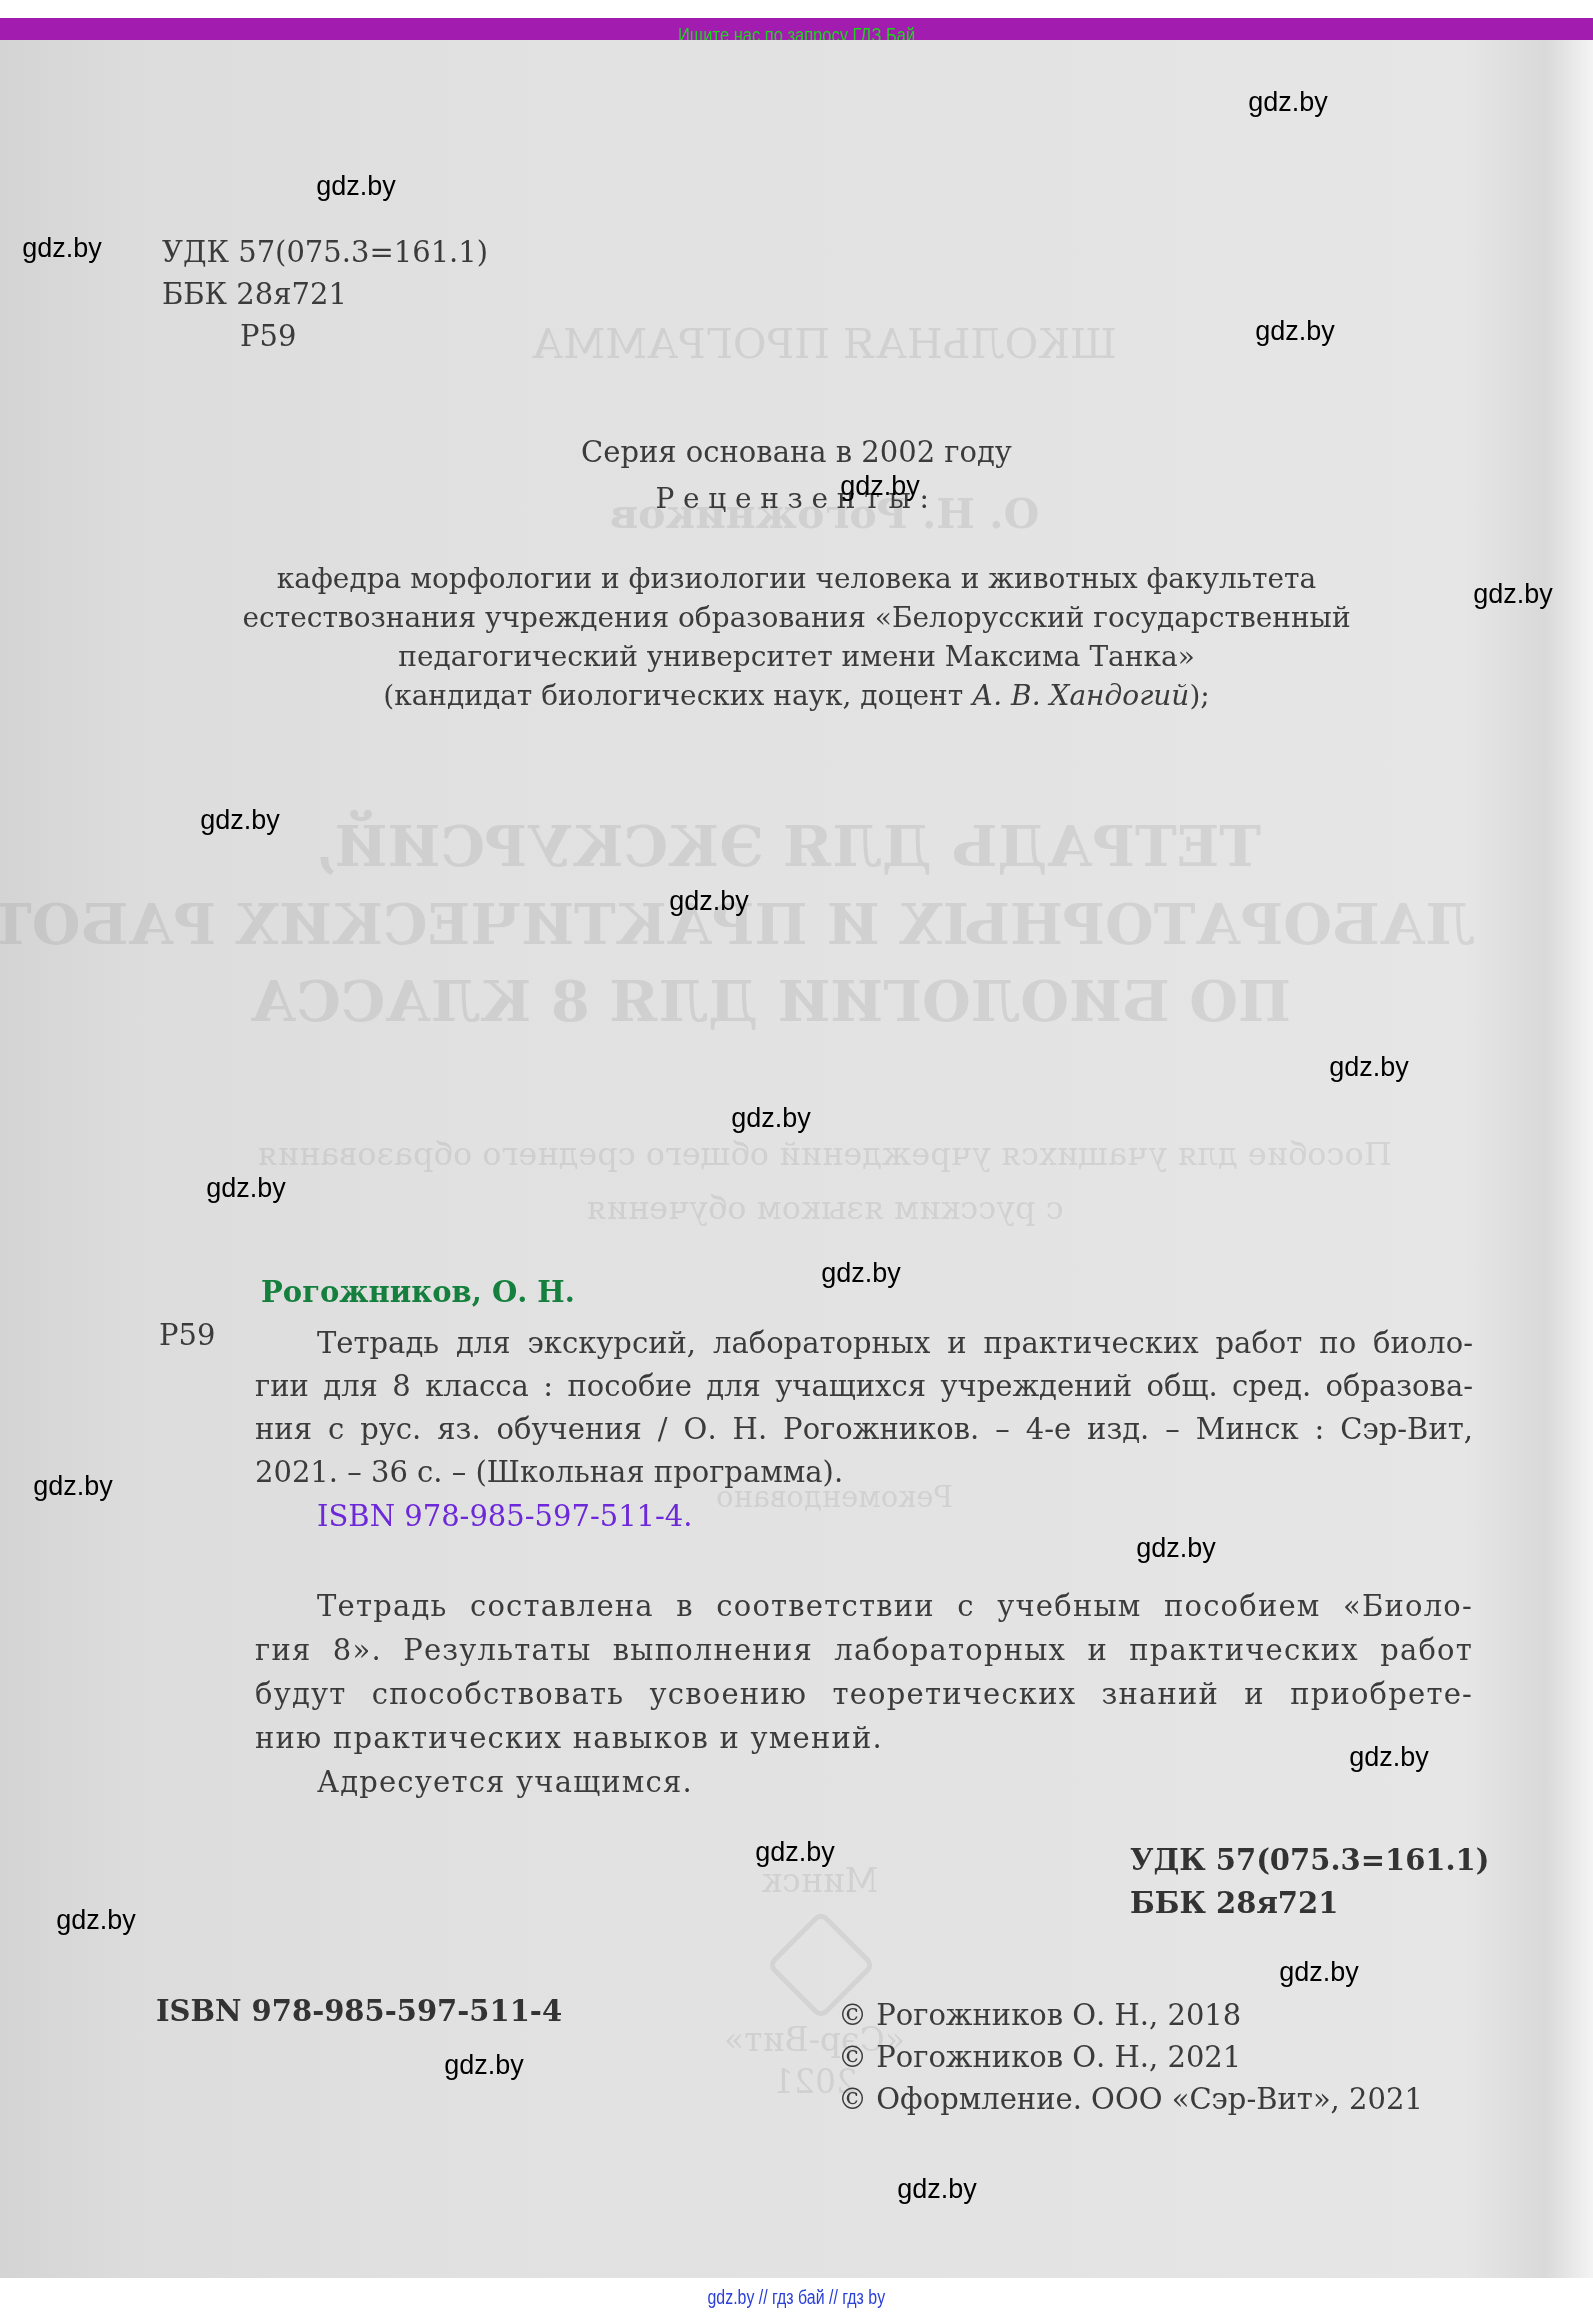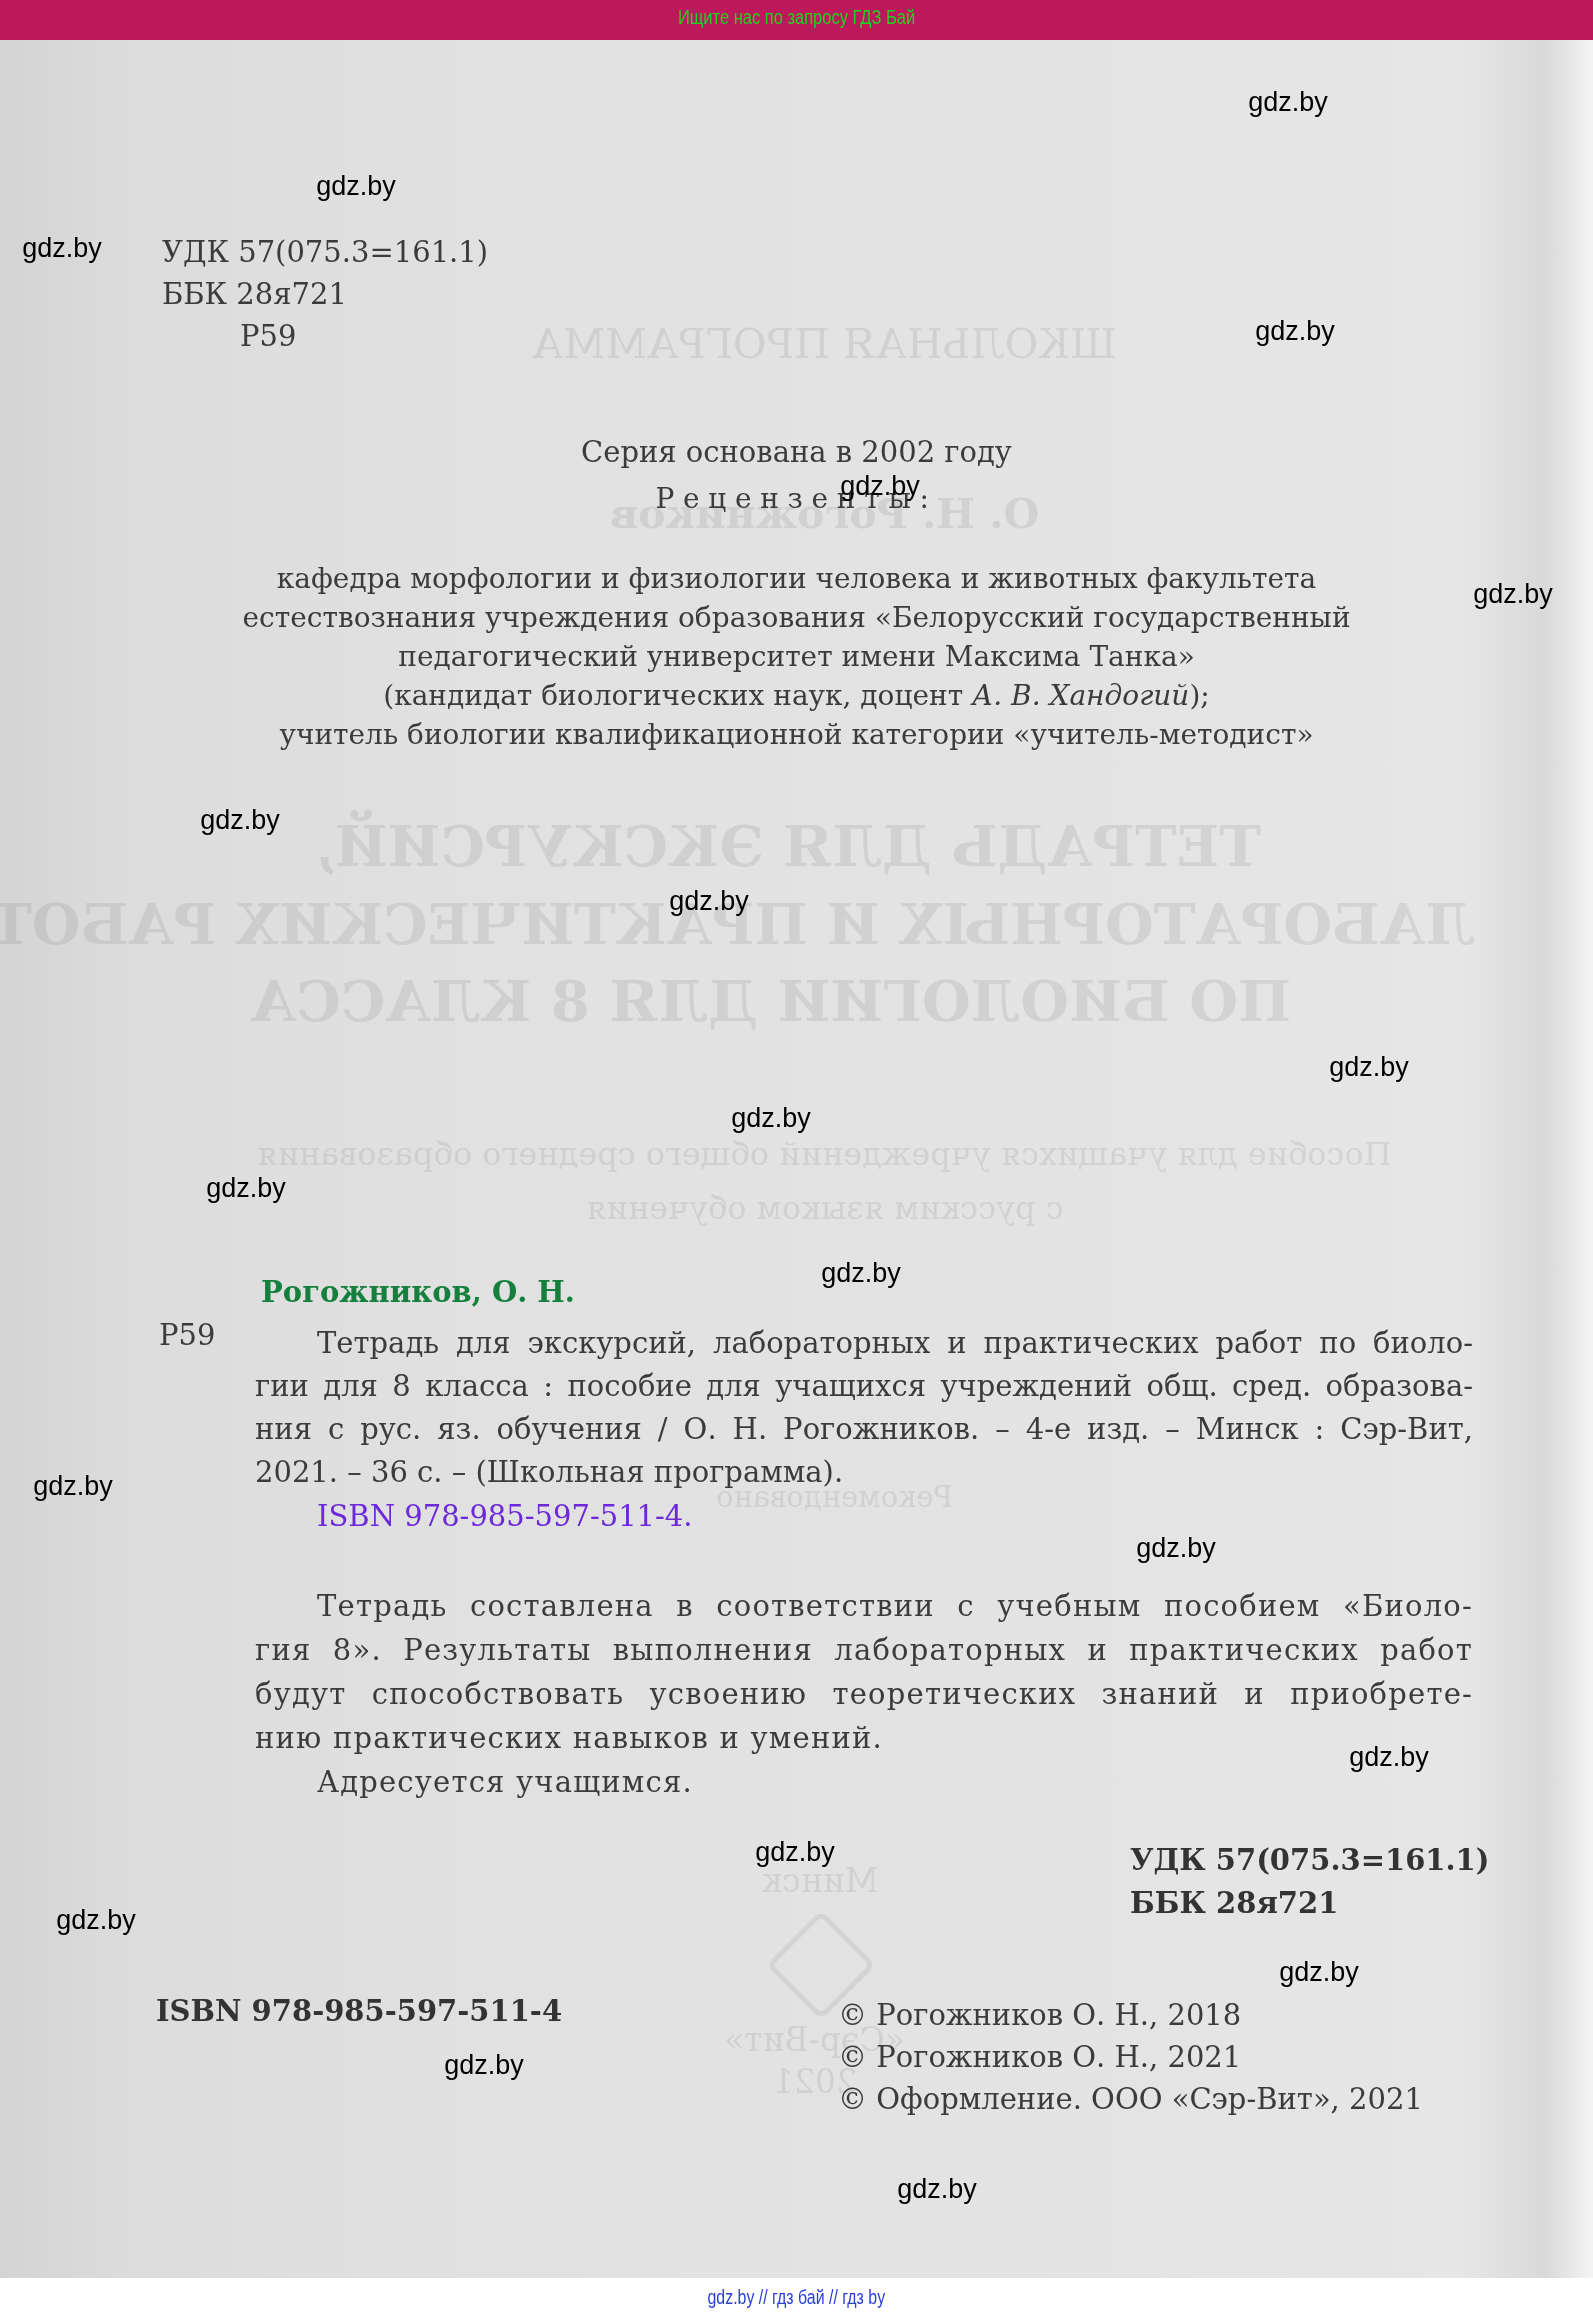--- a/index.html
+++ b/index.html
@@ -2,22 +2,22 @@
 <html><head>
 <meta charset="utf-8">
 <style>
   html, body { margin: 0; padding: 0; }
   body {
     width: 1593px; height: 2316px; position: relative; overflow: hidden;
     background: #ffffff;
     font-family: "DejaVu Serif", serif;
   }
   .top-banner {
-    position: absolute; left: 0; top: 0; width: 1593px; height: 40px;
-    background: #be185d; text-align: center;
+    position: absolute; left: 0; top: 18px; width: 1593px; height: 40px;
+    background: #a21caf; text-align: center;
   }
   .top-banner span {
     display: inline-block; margin-top: 5.8px;
     font-family: "Liberation Sans", sans-serif; font-size: 19.4px;
     color: #1ed41e; transform: scaleX(0.85);
   }
   .page {
     position: absolute; left: 0; top: 40px; width: 1593px; height: 2239px;
     background: linear-gradient(90deg, #d4d4d4 0%, #dcdcdc 8%, #e1e1e1 30%, #e3e3e3 60%, #e6e6e6 92%, #d9d9d9 97%, #f4f4f4 100%);
   }
@@ -91,21 +91,20 @@
 </div>
 
 <div class="abs center-block series">Серия основана в 2002 году</div>
 
 <div class="abs center-block rev-head">Рецензенты:</div>
 <div class="abs center-block rev-lines">
   <div>кафедра морфологии и физиологии человека и животных факультета</div>
   <div>естествознания учреждения образования «Белорусский государственный</div>
   <div>педагогический университет имени Максима Танка»</div>
   <div><span>(кандидат биологических наук, доцент </span><i>А. В. Хандогий</i><span>);</span></div>
-  <div>учитель биологии квалификационной категории «учитель-методист»</div>
 </div>
 
 <div class="abs author">Рогожников, О. Н.</div>
 <div class="abs p59">Р59</div>
 <div class="abs biblio">
   <div class="first">Тетрадь для экскурсий, лабораторных и практических работ по биоло-</div>
   <div>гии для 8 класса : пособие для учащихся учреждений общ. сред. образова-</div>
   <div>ния с рус. яз. обучения / О. Н. Рогожников. – 4-е изд. – Минск : Сэр-Вит,</div>
   <div class="last">2021. – 36 с. – (Школьная программа).</div>
 </div>

